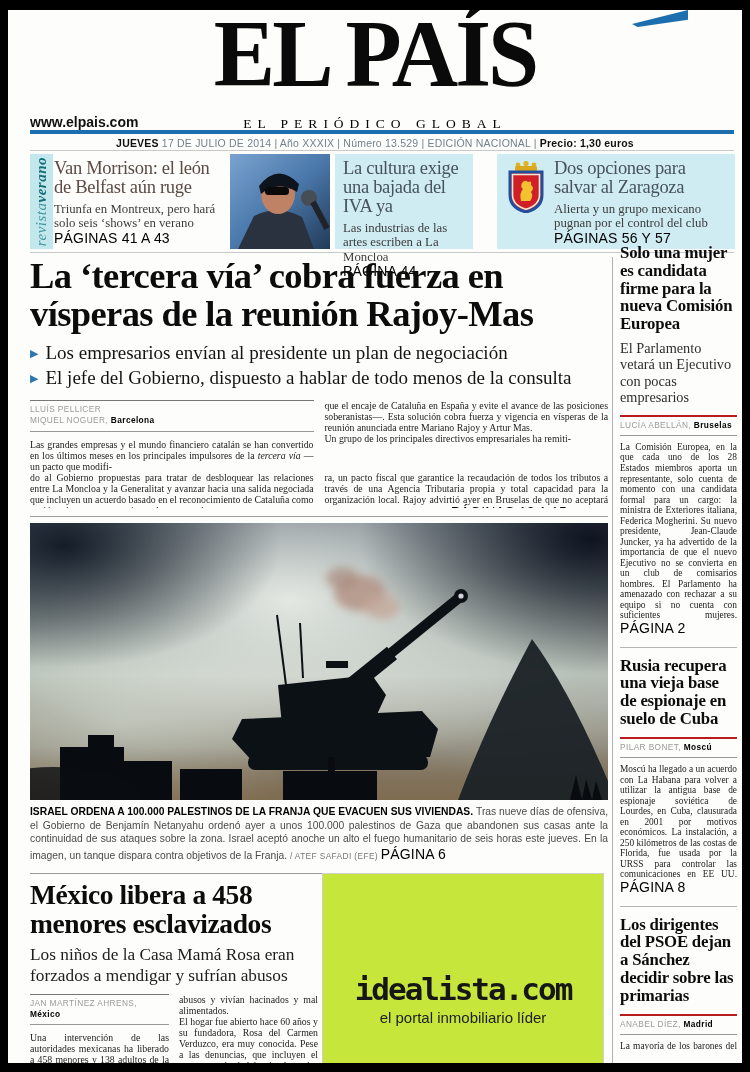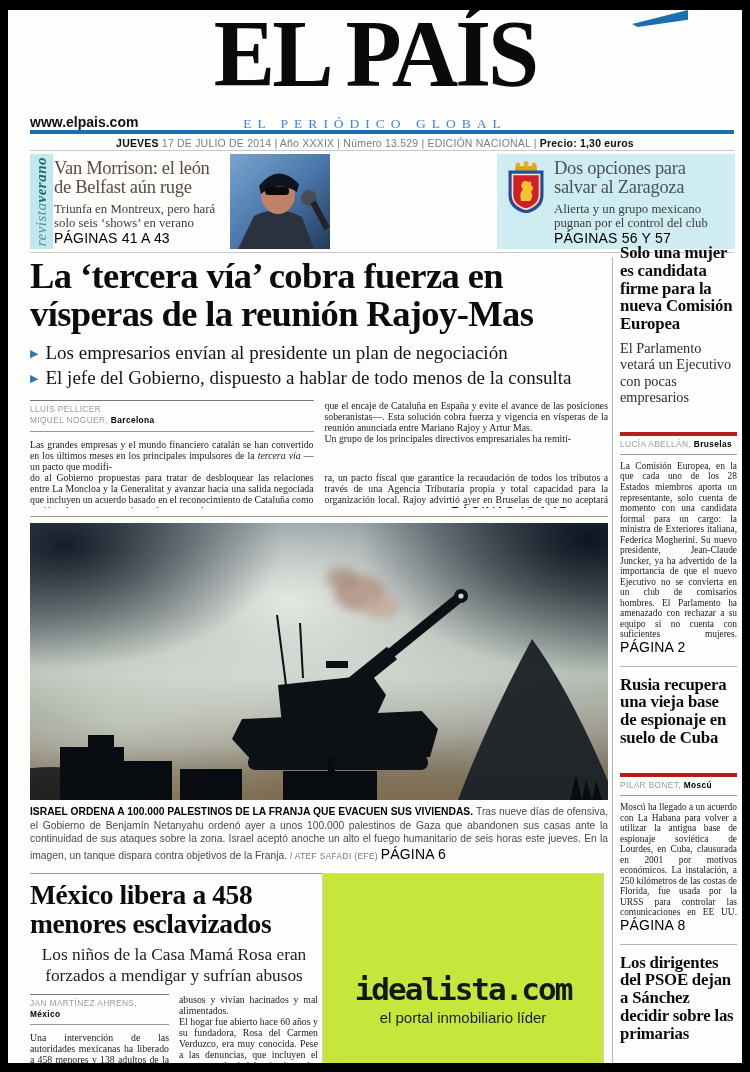--- a/index.html
+++ b/index.html
@@ -10,21 +10,21 @@
   
   .masthead { position:absolute; left:0; top:0; width:734px; height:140px; }
   .logo-wrap { position:absolute; left:0; top:-2px; width:734px; text-align:center; }
   .logo { position:relative; display:inline-block; font-family:"Liberation Serif",serif; font-weight:bold;
           font-size:92px; line-height:1.02; letter-spacing:-3px; color:#0a0a0a; transform:scaleY(1.04); }
   .logo-flag { position:absolute; right:54px; top:2px; width:56px; height:17px; background:#1c6fae;
                clip-path:polygon(0 82%, 100% 0, 100% 58%, 10% 100%); }
   .site-url { position:absolute; left:22px; top:104px; font-family:"Liberation Sans",sans-serif;
               font-weight:bold; font-size:14px; color:#111; }
   .periodico { position:absolute; left:0; top:106px; width:734px; text-align:center;
-               font-size:13.5px; letter-spacing:6px; color:#3b82f6; }
+               font-size:13.5px; letter-spacing:6px; color:#000000; }
   .blue-rule { position:absolute; left:22px; right:8px; top:120px; height:3.5px; background:#1c6fae; }
   .dateline { position:absolute; left:0; top:127px; width:734px; text-align:center;
               font-family:"Liberation Sans",sans-serif; font-size:10.5px; color:#73828e; letter-spacing:.2px; }
   .dateline b { color:#101010; }
   .thin-rule-top { position:absolute; left:22px; right:8px; top:140px; border-top:1px solid #c9c9c9; }
 
   
   .teasers { position:absolute; left:0; top:144px; width:734px; height:95px; }
   .rv-strip { position:absolute; left:22px; top:0; width:23px; height:95px; background:#c2e7ec;
               display:flex; align-items:center; justify-content:center; }
@@ -67,33 +67,33 @@
       radial-gradient(ellipse 260px 140px at 80% 55%, rgba(190,198,192,.5), rgba(190,198,192,0) 75%),
       linear-gradient(180deg,#55616e 0%,#84908c 32%,#b4bdb4 55%,#9a9789 75%,#6e6050 100%); }
   .photo svg { position:absolute; inset:0; }
   .caption { margin-top:5px; font-family:"Liberation Sans",sans-serif; font-size:10.3px; line-height:1.3;
              color:#4a4a4a; text-align:justify; }
   .caption .lead { font-weight:bold; color:#000; }
   .caption .credit { font-size:8.3px; letter-spacing:.4px; color:#777; }
   .bottom-row { display:grid; grid-template-columns:292px 282px; column-gap:0; margin-top:9px; }
   .mexico { border-top:1px solid #999; padding-top:6px; padding-right:4px; }
   .mex-headline { font-size:27.5px; line-height:1.07; font-weight:bold; color:#0c0c0c; letter-spacing:-.4px; }
-  .mex-sub { margin-top:7px; font-size:17.3px; line-height:1.16; color:#1e1e1e;text-align:center; }
+  .mex-sub { margin-top:7px; font-size:17.3px; line-height:1.16; color:#1e1e1e; }
   .mex-cols { display:grid; grid-template-columns:1fr 1fr; column-gap:10px; margin-top:8px; height:96px; overflow:hidden; }
   .ad { width:282px; height:206px; background:#c6e63c; border:1px solid #cfcfcf; display:flex; flex-direction:column;
         align-items:center; justify-content:flex-end; padding-bottom:52px; }
   .ad-domain { font-family:"DejaVu Sans Mono",monospace; font-weight:bold; font-size:31px; letter-spacing:-2px; color:#161616; }
   .ad-tag { font-family:"Liberation Sans",sans-serif; font-size:15px; color:#1d1d1d; margin-top:2px; }
 
   
   .divider { position:absolute; left:604px; top:247px; width:1px; height:806px; background:#b2b2b2; }
   .sidebar { position:absolute; left:612px; top:234px; width:117px; height:806px; overflow:hidden; }
   .sb-art h2 { font-size:16.8px; line-height:1.06; font-weight:bold; color:#0c0c0c; letter-spacing:-.2px; }
   .sb-sub { margin-top:7px; font-size:14.3px; line-height:1.15; color:#2e2e2e; }
-  .sb-art .byline { margin-top:26px; margin-bottom:6px; border-top:4px solid #b91c1c; }
+  .sb-art .byline { margin-top:9px; margin-bottom:6px; border-top:2px solid #b91c1c; }
   .sb-body { font-size:9.4px; line-height:1.12; text-align:justify; color:#1b1b1b; }
   .sb-rule { border-top:1px solid #b5b5b5; margin:10px 0 9px; }
 </style>
 </head>
 <body>
 
 <div class="frame">
   <div class="inner">
 
     <div class="masthead">
@@ -132,20 +132,24 @@
           <rect width="100" height="95" fill="url(#vmbg)"></rect>
           <path d="M8,95 L24,62 Q48,50 72,63 L84,95 Z" fill="#2a3240"></path>
           <ellipse cx="48" cy="40" rx="17" ry="20" fill="#c08264"></ellipse>
           <path d="M29,32 Q48,8 69,30 L67,38 Q48,26 31,40 Z" fill="#0e141d"></path>
           <rect x="35" y="33" width="24" height="8" rx="3.5" fill="#0a0a0a"></rect>
           <circle cx="79" cy="44" r="8" fill="#474d55"></circle>
           <rect x="80" y="48" width="6" height="30" transform="rotate(-28 83 48)" fill="#20242a"></rect>
         </svg>
       </div>
 
+      <div class="teaser blue t2">
+        <h3>La cultura exige una bajada del IVA ya</h3>
+        <div class="sub"><span>Las industrias de las artes escriben a La Moncloa </span><span class="pageref">PÁGINA 44</span></div>
+      </div>
 
       <div class="teaser blue t3">
         <svg width="42" height="52" viewBox="0 0 42 52" style="flex:0 0 auto; margin-top:2px;">
           <circle cx="13" cy="4" r="2.4" fill="#e2b21e"></circle>
             <circle cx="21" cy="2.6" r="2.6" fill="#e2b21e"></circle>
             <circle cx="29" cy="4" r="2.4" fill="#e2b21e"></circle>
           <rect x="10" y="5" width="22" height="5" rx="1.5" fill="#d9a81c"></rect>
           <path d="M5,11 L37,11 L37,34 Q37,47 21,51 Q5,47 5,34 Z" fill="#cf2027" stroke="#1f4f9e" stroke-width="3"></path>
           <path d="M7.5,13.5 L34.5,13.5 L34.5,33.5 Q34.5,44.5 21,48.2 Q7.5,44.5 7.5,33.5 Z" fill="none" stroke="#f3e9d8" stroke-width="1.6"></path>
           <path d="M16,40 Q14,32 18,28 Q15,26 17,22 Q20,18 23,21 Q27,19 26,24 Q30,27 26,31 Q29,35 25,40 Z" fill="#f2c230"></path>

